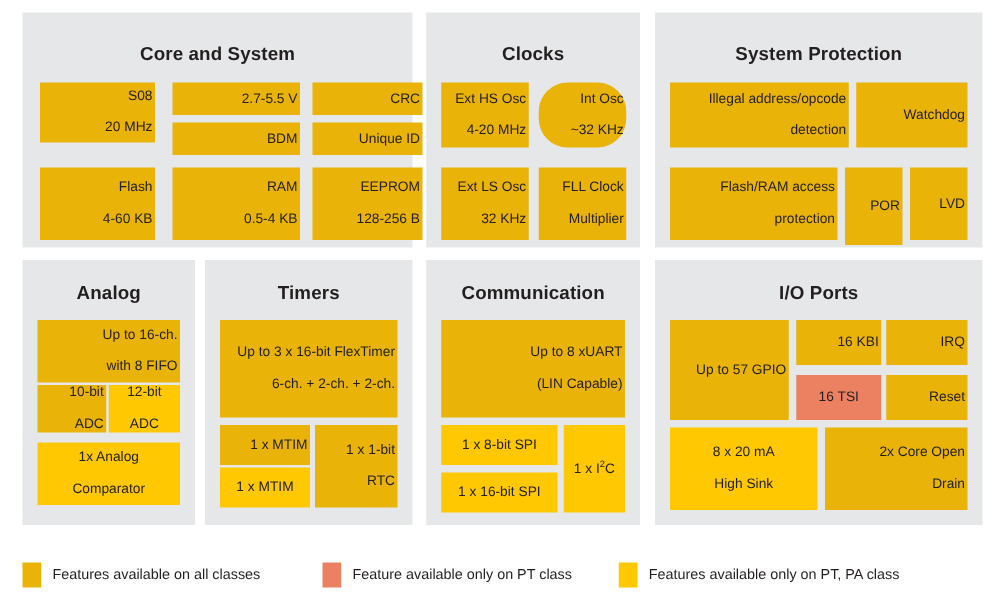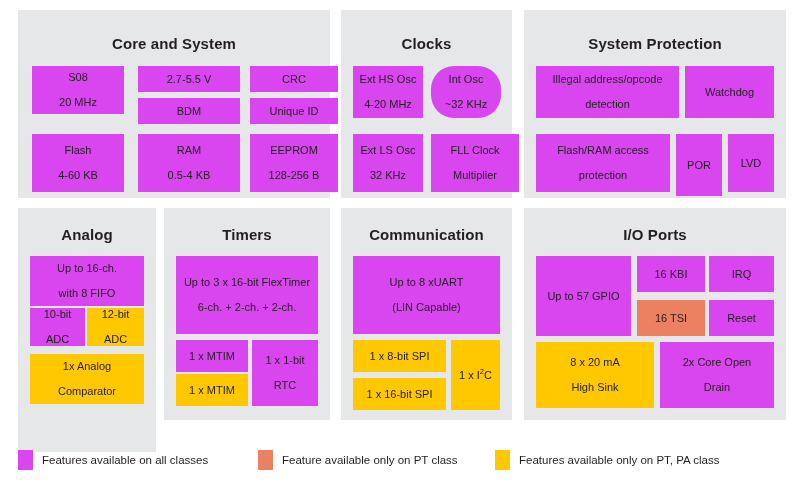--- a/index.html
+++ b/index.html
@@ -47,21 +47,21 @@
     align-items: center;
     justify-content: center;
     text-align: center;
     font-size: 11px;
     line-height: 1.18;
     color: #231f20;
     padding: 1px 2px;
   }
   .blk span { display: block; width: 100%; }
 
-  .c-green  { background: #d946ef; }
+  .c-green  { background: #eab308; text-align: right; }
   .c-amber  { background: #ffc800; }
   .c-salmon { background: #ec8161; }
 
   
   #legend {
     position: absolute;
     left: 0;
     top: 444px;
     width: 800px;
     height: 36px;
@@ -129,21 +129,21 @@
       <span>4-20 MHz</span></span>
     </div>
     <div class="blk c-green" style="left:90px; top:56px; width:70px; height:52px;border-radius:23px;">
       <span><span>Int Osc</span><br>
       <span>~32 KHz</span></span>
     </div>
     <div class="blk c-green" style="left:12px; top:124px; width:70px; height:58px;">
       <span><span>Ext LS Osc</span><br>
       <span>32 KHz</span></span>
     </div>
-    <div class="blk c-green" style="left:90px; top:124px; width:88px; height:58px;">
+    <div class="blk c-green" style="left:90px; top:124px; width:70px; height:58px;">
       <span><span>FLL Clock</span><br>
       <span>Multiplier</span></span>
     </div>
   </div>
 
   <div class="panel" style="left:524px; top:10px; width:262px; height:188px;">
     <div class="panel-title" style="top:25px;">System Protection</div>
     <div class="blk c-green" style="left:12px; top:56px; width:143px; height:52px;">
       <span><span>Illegal address/opcode</span><br>
       <span>detection</span></span>
@@ -156,21 +156,21 @@
       <span>protection</span></span>
     </div>
     <div class="blk c-green" style="left:152px; top:124px; width:46px; height:62px;">
       <span>POR</span>
     </div>
     <div class="blk c-green" style="left:204px; top:124px; width:46px; height:58px;">
       <span>LVD</span>
     </div>
   </div>
 
-  <div class="panel" style="left:18px; top:208px; width:138px; height:244px;">
+  <div class="panel" style="left:18px; top:208px; width:138px; height:212px;">
     <div class="panel-title" style="top:18px;">Analog</div>
     <div class="blk c-green" style="left:12px; top:48px; width:114px; height:50px;">
       <span><span>Up to 16-ch.</span><br>
       <span>with 8 FIFO</span></span>
     </div>
     <div class="blk c-green" style="left:12px; top:100px; width:55px; height:38px;">
       <span><span>10-bit</span><br>
       <span>ADC</span></span>
     </div>
     <div class="blk c-amber" style="left:69px; top:100px; width:57px; height:38px;">

